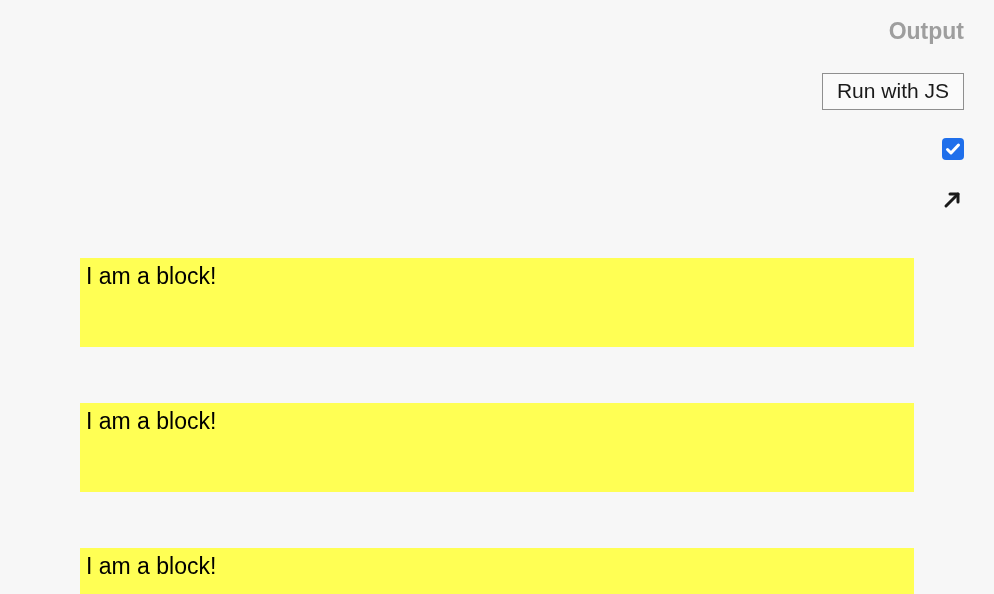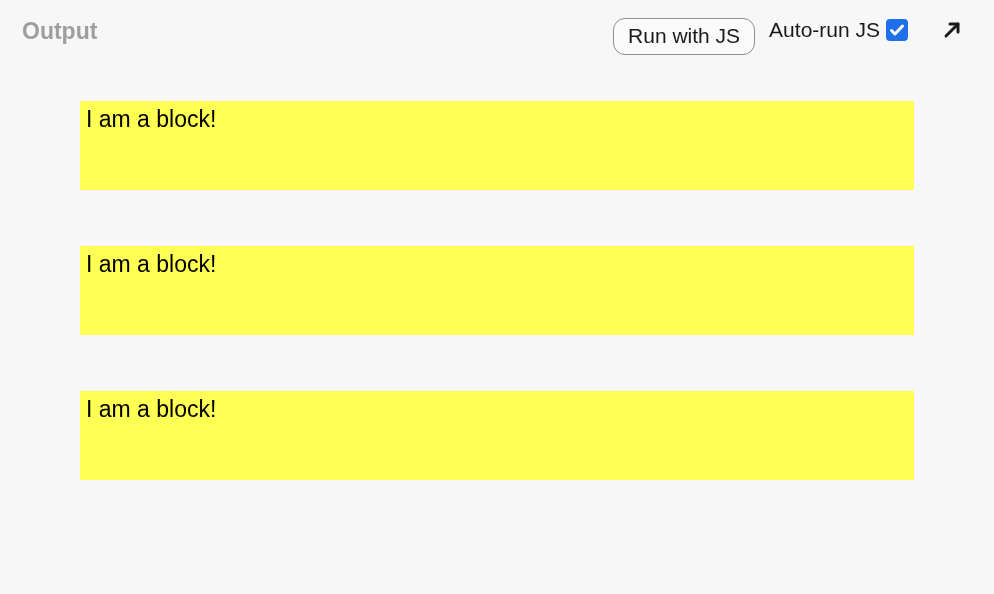--- a/index.html
+++ b/index.html
@@ -9,34 +9,35 @@
     }
     body {
       font-family: -apple-system, BlinkMacSystemFont, "Segoe UI", Helvetica, Arial, sans-serif;
       background: #f7f7f7;
       width: 994px;
       height: 594px;
       overflow: hidden;
     }
     .header {
       display: flex;
-      align-items: flex-start;
+      align-items: flex-end;
       padding: 18px 30px 10px 22px;
-      gap: 14px;
+      gap: 28px;
+      flex-direction: column;
     }
     .panel-title {
       font-size: 23px;
       font-weight: 700;
       color: #9e9e9e;
       flex: 1;
     }
     .run-btn {
       background: #fafafa;
       border: 1px solid #8f8f8f;
-      border-radius: 12px;
+      border-radius: 0;
       padding: 5px 14px 6px;
       font-size: 21px;
       font-family: inherit;
       color: #1a1a1a;
       cursor: pointer;
     }
     .autorun-wrap {
       display: flex;
       align-items: center;
       gap: 6px;
@@ -94,21 +95,20 @@
   </style>
 </head>
 <body>
 
 <div class="header">
   <div class="panel-title">Output</div>
 
   <button class="run-btn">Run with JS</button>
 
   <label class="autorun-wrap">
-    <span class="autorun-label">Auto-run JS</span>
     <span class="checkbox">
       <svg viewBox="0 0 16 16">
         <polyline points="2.5,8.5 6,12 13.5,4" stroke-linecap="round" stroke-linejoin="round"></polyline>
       </svg>
     </span>
   </label>
 
   <span class="expand-icon">
     <svg viewBox="0 0 20 20">
       <line x1="4" y1="16" x2="16" y2="4" stroke-linecap="round"></line>

